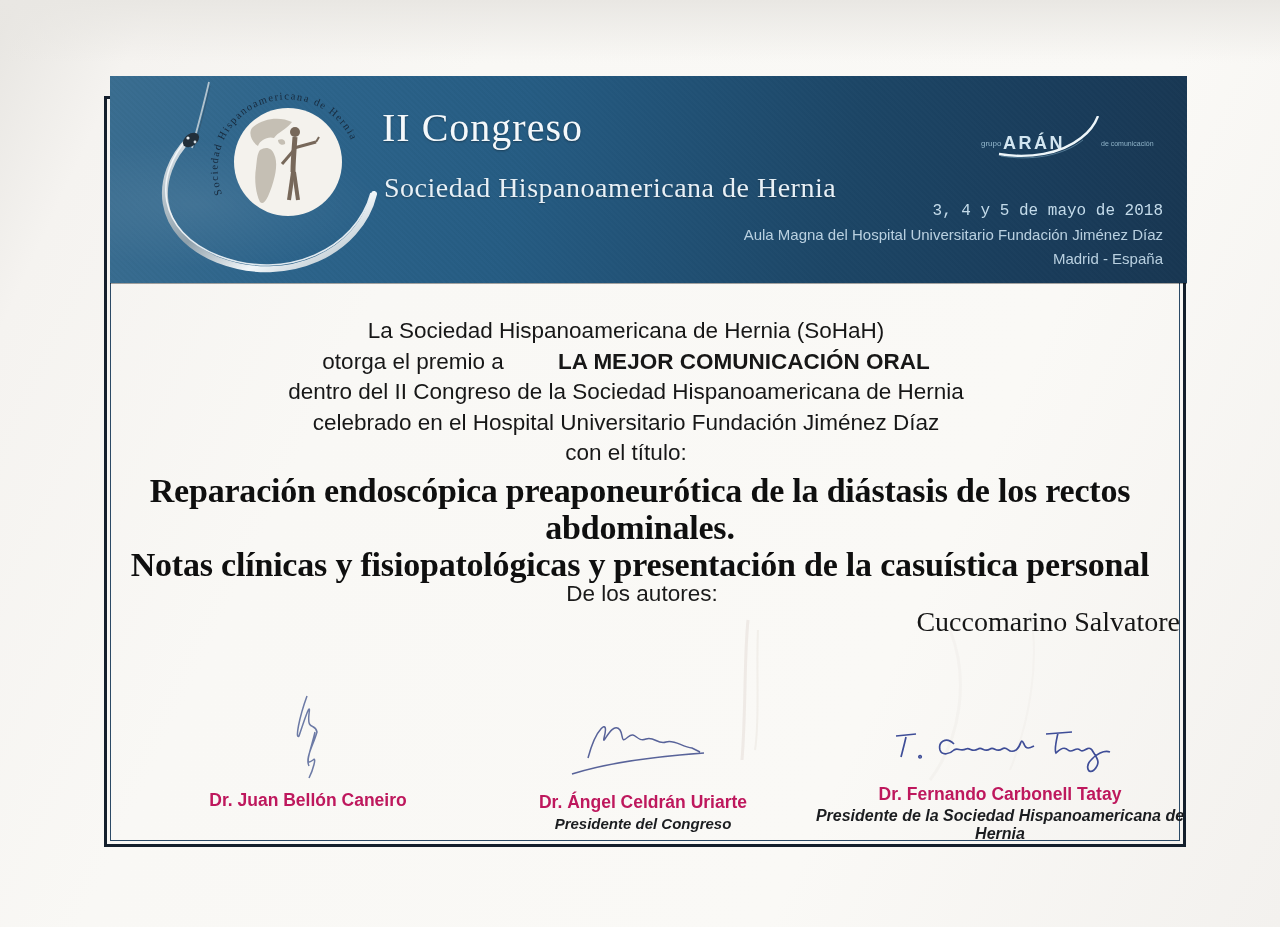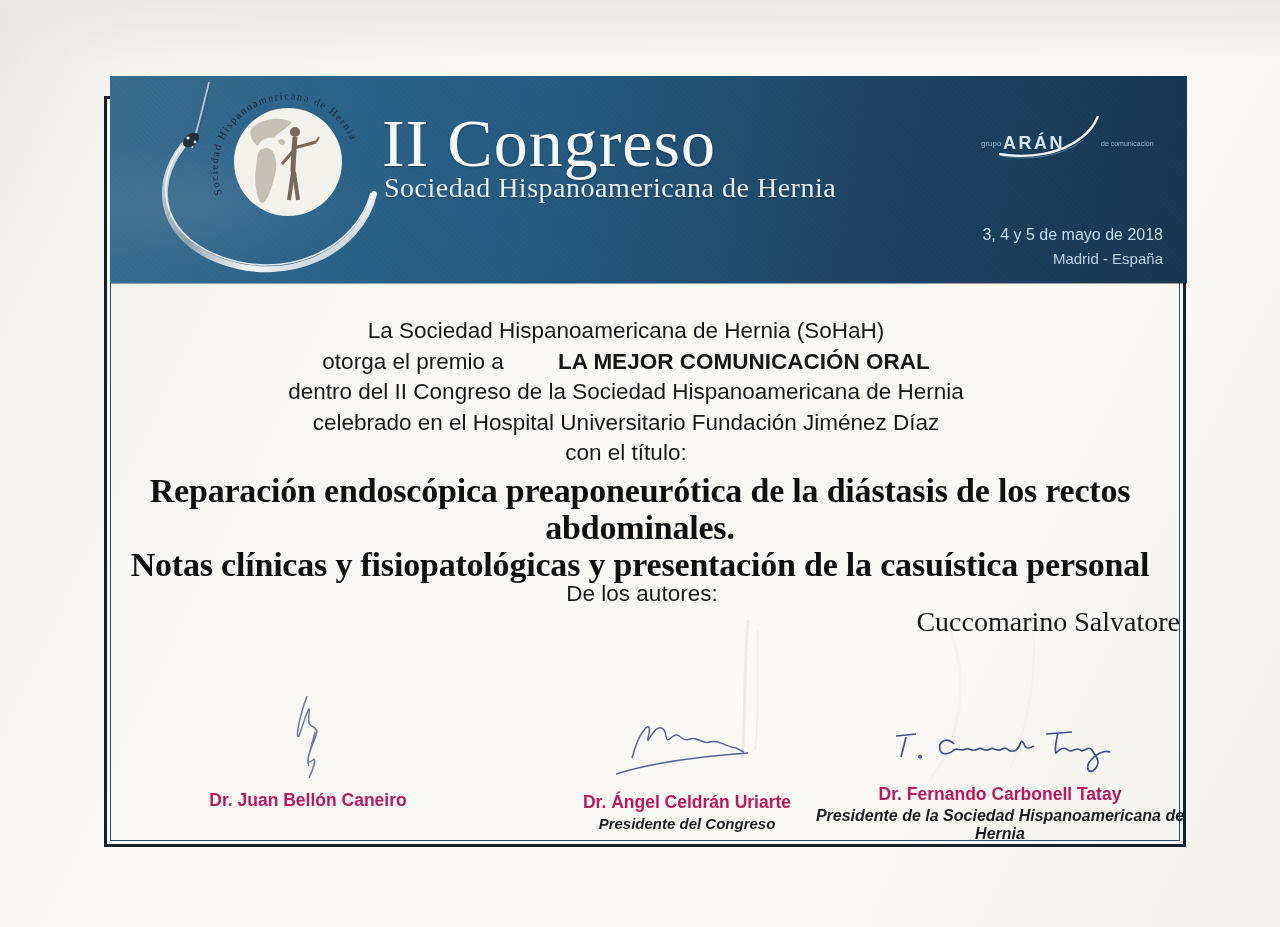--- a/index.html
+++ b/index.html
@@ -18,28 +18,28 @@
     border:1.5px solid #2c4a66;}
   
   .banner{position:absolute;left:110px;top:76px;width:1077px;height:207px;
     background:linear-gradient(100deg,#3a6d90 0%, #2d648b 18%, #265c83 38%, #1d4666 68%, #1a3c5a 88%, #193752 100%);
     box-shadow:0 1px 0 rgba(0,0,0,.35);}
   .banner::before{content:"";position:absolute;inset:0;opacity:.16;pointer-events:none;
     background:
       radial-gradient(ellipse 260px 90px at 8% 62%, rgba(220,230,235,.55), rgba(220,230,235,0) 70%),
       repeating-linear-gradient(45deg, rgba(255,255,255,.05) 0 2px, rgba(0,0,0,.06) 2px 4px);}
   .banner-title{position:absolute;left:272px;top:28px;color:#f4f8fb;
-    font-family:"Liberation Serif",serif;font-size:68px;letter-spacing:1px;
+    font-family:"Liberation Serif",serif;font-size:40px;letter-spacing:1px;
     text-shadow:0 1px 2px rgba(0,0,0,.35);}
   .banner-subtitle{position:absolute;left:274px;top:96px;color:#e8f0f6;
     font-family:"Liberation Serif",serif;font-size:28px;letter-spacing:.5px;
     text-shadow:0 1px 2px rgba(0,0,0,.3);}
   .event-info{position:absolute;right:24px;bottom:12px;text-align:right;
     color:#b9d0e0;font-size:15px;line-height:24px;}
-  .event-info .dates{font-size:16px;color:#c4dbea;}
+  .event-info .dates{font-size:16px;color:#c4dbea;font-family:Liberation Mono, monospace;}
   .aran{position:absolute;right:28px;top:40px;width:200px;height:52px;}
   
   .seal-svg{position:absolute;left:0;top:0;}
   
   .intro{position:absolute;left:104px;top:316px;width:1044px;text-align:center;
     color:#171717;font-size:22.5px;line-height:30.5px;}
   .intro b{font-weight:bold;margin-left:48px;}
   .award-title{position:absolute;left:58px;top:472px;width:1164px;text-align:center;
     font-family:"Liberation Serif",serif;font-weight:bold;color:#0f0f0f;
     font-size:34px;line-height:37px;letter-spacing:-0.2px;}
@@ -116,20 +116,21 @@
   <svg class="aran" viewBox="0 0 200 52">
     <text x="22" y="30" font-size="8" fill="#93b7cc">grupo</text>
     <text x="44" y="33" font-size="18" font-weight="bold" letter-spacing="2.5" fill="#d3e6f1">ARÁN</text>
     <path d="M 40 38 C 70 43 102 38 122 22 C 130 16 136 8 139 0" stroke="#eef6fa" stroke-width="2.4" fill="none"></path>
     <path d="M 42 40 C 72 45 104 40 124 24" stroke="#7fa8c0" stroke-width=".8" fill="none" opacity=".7"></path>
     <text x="142" y="30" font-size="7" fill="#8fb3c8">de comunicación</text>
   </svg>
 
   <div class="event-info">
     <div class="dates">3, 4 y 5 de mayo de 2018</div>
+    <div>Aula Magna del Hospital Universitario Fundación Jiménez Díaz</div>
     <div>Madrid - España</div>
   </div>
 </div>
 
 <div class="intro">
   <div>La Sociedad Hispanoamericana de Hernia (SoHaH)</div>
   <div><span>otorga el premio a </span><b>LA MEJOR COMUNICACIÓN ORAL</b></div>
   <div>dentro del II Congreso de la Sociedad Hispanoamericana de Hernia</div>
   <div>celebrado en el Hospital Universitario Fundación Jiménez Díaz</div>
   <div>con el título:</div>
@@ -150,21 +151,21 @@
   <path d="M 330 10 C 340 60 330 120 310 170" stroke="#d8cdc4" stroke-width="2" fill="none" opacity=".1"></path>
 </svg>
 
 <div class="sig-col" style="left:158px;top:690px;width:300px;">
   <svg class="sig-scribble" width="90" height="100" viewBox="0 0 90 100">
     <path d="M 44 6 C 36 28 32 50 36 46 C 42 28 48 10 46 24 C 44 42 52 32 54 42 C 50 56 42 68 46 76 M 52 42 C 48 60 40 78 50 70 C 54 66 50 80 46 88" stroke="#5c6b9c" stroke-width="1.5" fill="none" opacity=".9"></path>
   </svg>
   <div class="sig-name">Dr. Juan Bellón Caneiro</div>
 </div>
 
-<div class="sig-col" style="left:527px;top:712px;width:320px;">
+<div class="sig-col" style="left:483px;top:712px;width:320px;">
   <svg class="sig-scribble" width="170" height="80" viewBox="0 0 170 80">
     <path d="M 30 46 C 38 16 52 4 46 26 C 44 36 54 8 62 18 C 66 24 62 32 70 25 C 78 18 78 31 88 27 C 96 24 100 33 108 30 C 116 27 124 35 134 36 L 142 40 M 14 62 C 52 50 104 44 146 41" stroke="#46528f" stroke-width="1.5" fill="none" opacity=".9"></path>
   </svg>
   <div class="sig-name">Dr. Ángel Celdrán Uriarte</div>
   <div class="sig-role">Presidente del Congreso</div>
 </div>
 
 <div class="sig-col" style="left:812px;top:722px;width:376px;">
   <svg class="sig-scribble" width="240" height="62" viewBox="0 0 240 62">
     <g stroke="#2f3f90" stroke-width="1.7" fill="none" opacity=".92">

